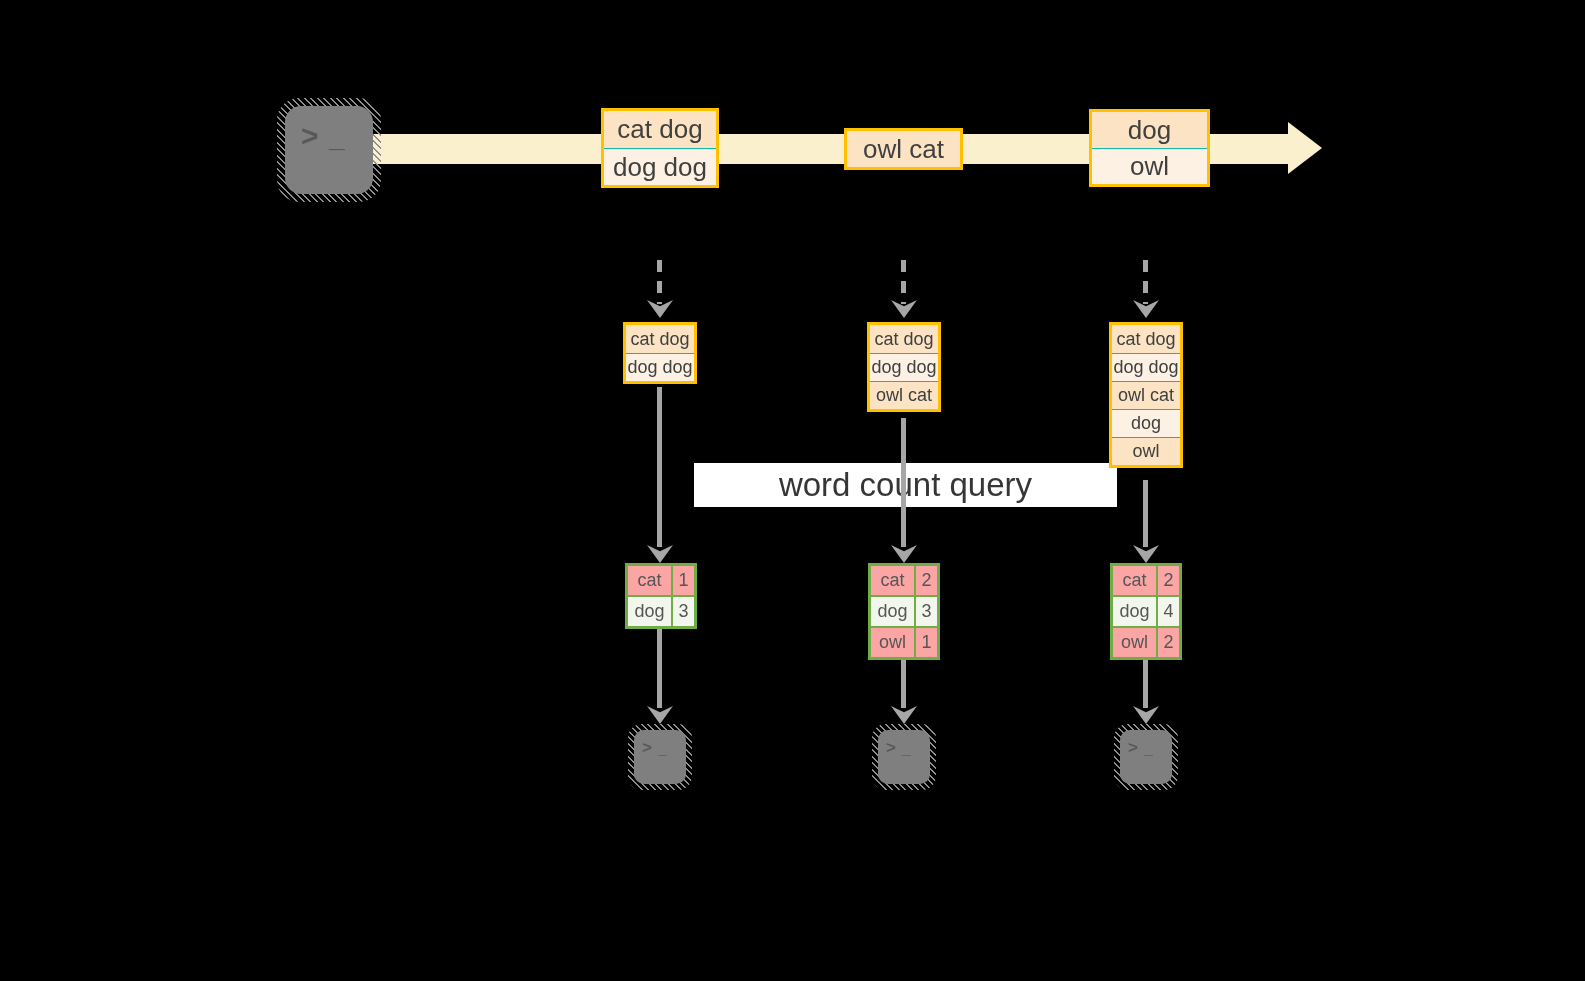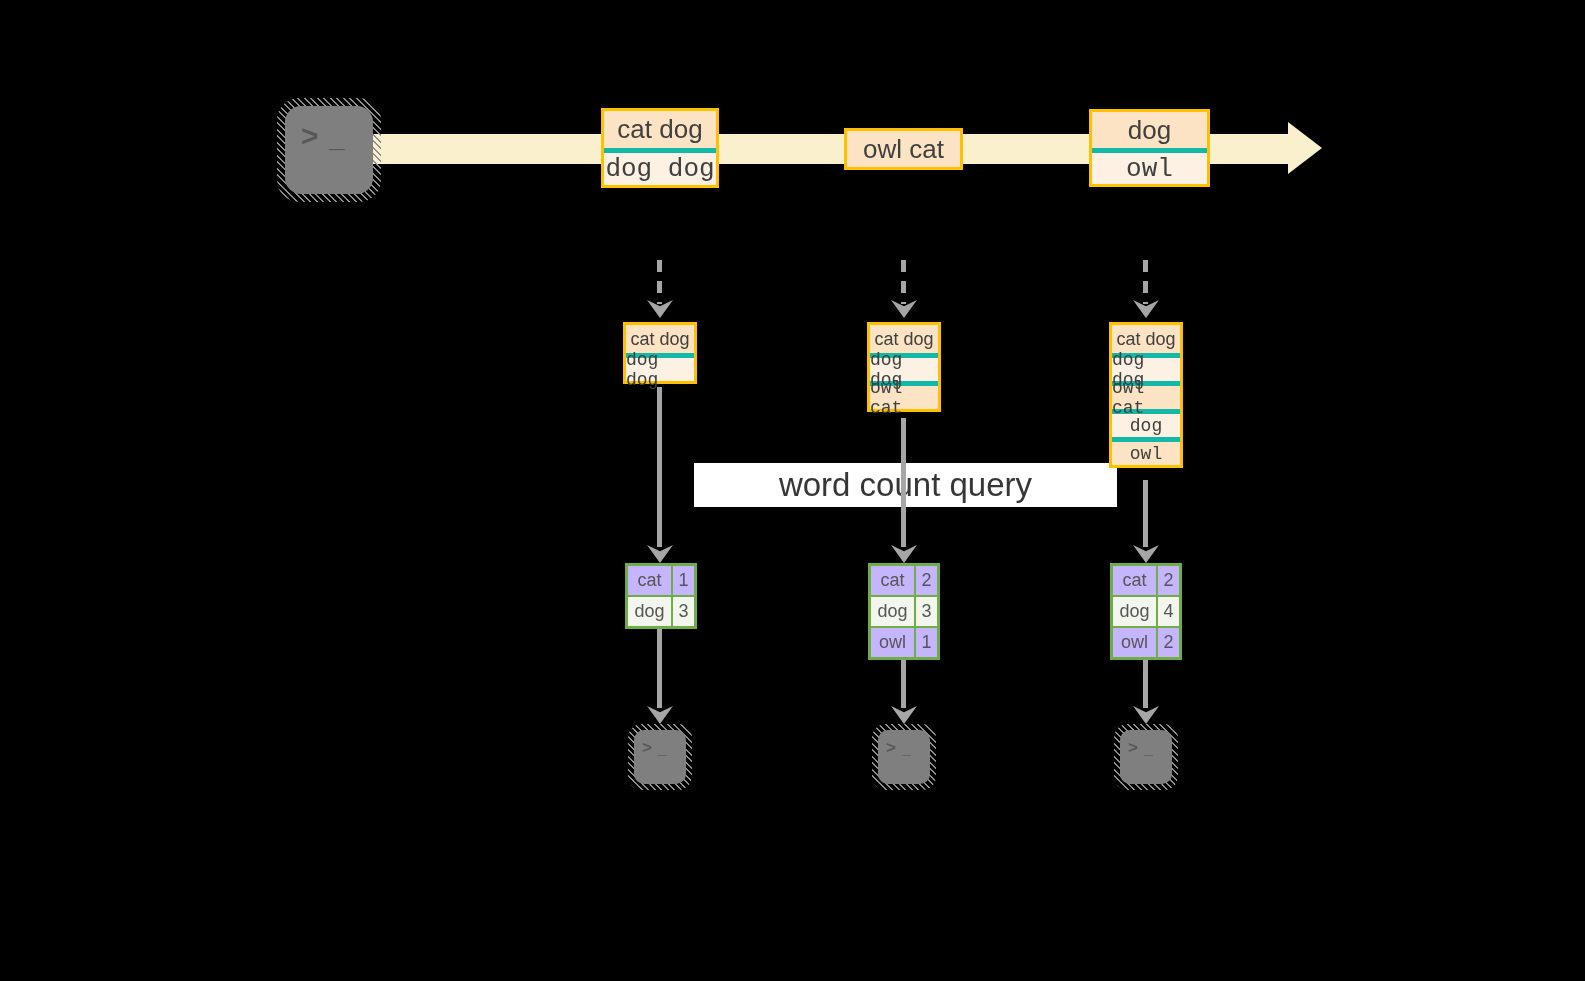--- a/index.html
+++ b/index.html
@@ -21,21 +21,21 @@
     position:absolute; background:#7F7F7F;
   }
   .glyph { position:absolute; color:#585858; font-weight:bold; line-height:1; }
 
   
   .event-box { border:3px solid #FFC000; }
   .event-cell {
     display:flex; align-items:center; justify-content:center;
     color:#404040; box-sizing:border-box;
   }
-  .event-cell + .event-cell { border-top:5px solid #14b8a6;font-family:Liberation Mono, monospace; }
+  .event-cell + .event-cell { border-top:1px solid #14b8a6; }
   .fill-dark  { background:#FBE3C3; }
   .fill-light { background:#FCF1E3; }
   .t-big   { font-size:26px; }
   .t-small { font-size:18px; }
   .h37 { height:37px; } .h36 { height:36px; } .h28 { height:28px; }
 
   
   .vline { width:5px; background:#A6A6A6; }
   .vdash { width:5px; background:repeating-linear-gradient(to bottom, #A6A6A6 0 12px, transparent 12px 21px); }
   .ahead { width:26px; height:18px; background:#A6A6A6;
@@ -49,21 +49,21 @@
 
   
   .wc-table {
     display:grid; grid-template-columns:1fr 21px; gap:2px;
     background:#70AD47; border:3px solid #70AD47; z-index:2;
   }
   .wc-cell {
     display:flex; align-items:center; justify-content:center;
     height:29px; font-size:18px; color:#565656;
   }
-  .g-dark  { background:#c4b5fd; }
+  .g-dark  { background:#fca5a5; }
   .g-light { background:#F2F6EC; }
 
   .z2 { z-index:2; } .z3 { z-index:3; }
 </style>
 </head>
 <body>
 
 <div class="stage">
 
   <div class="abs stream-shaft" style="left:370px;top:134px;width:920px;height:30px;"></div>

